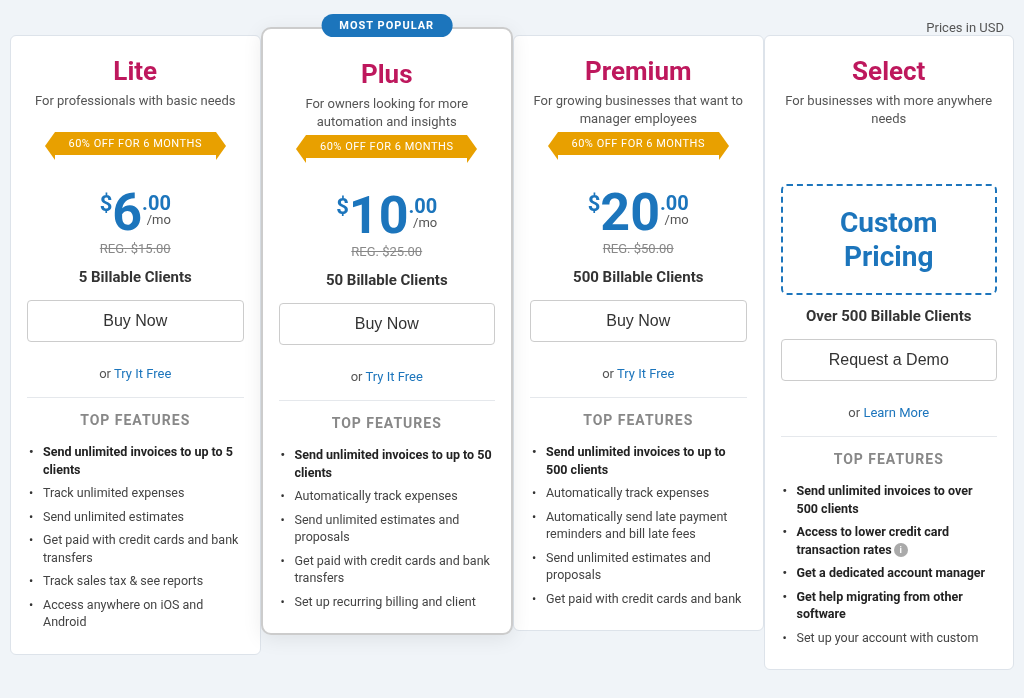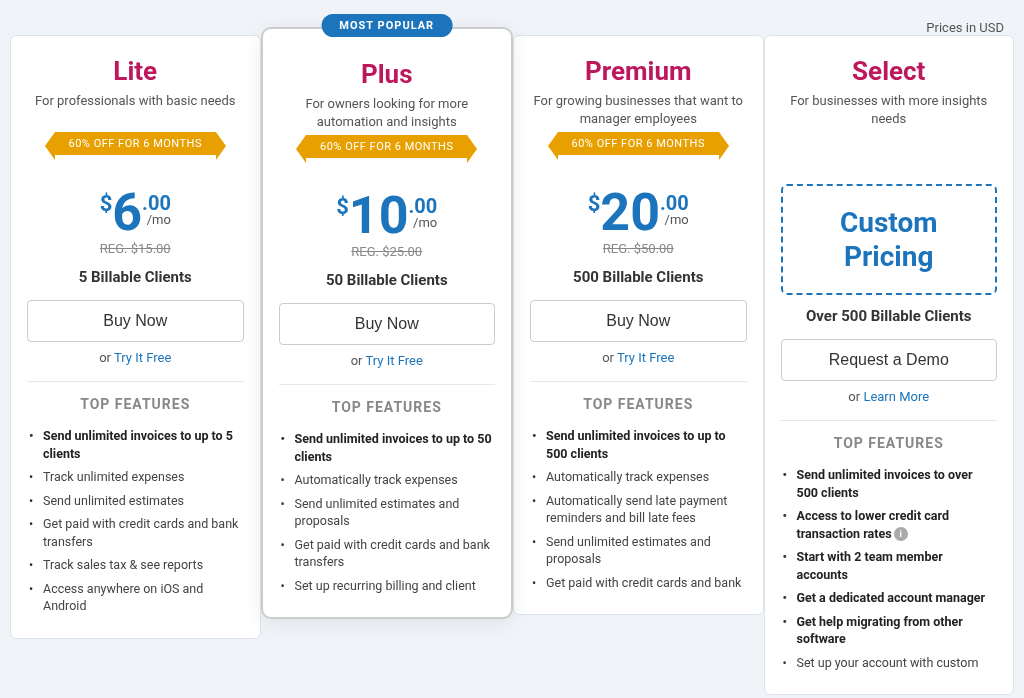--- a/index.html
+++ b/index.html
@@ -168,21 +168,21 @@
       display: block;
       width: 100%;
       padding: 11px 10px;
       border: 1.5px solid #ccc;
       border-radius: 4px;
       background: #fff;
       color: #333;
       font-size: 16px;
       font-weight: 500;
       cursor: pointer;
-      margin-bottom: 8px;
+      margin-bottom: 24px;
     }
     .or-link {
       font-size: 13px;
       color: #555;
       margin-bottom: 16px;
     }
     .or-link a {
       color: #1c75bc;
       text-decoration: none;
     }
@@ -331,36 +331,35 @@
             <li class="bold-item">Send unlimited invoices to up to 500 clients</li>
             <li class="">Automatically track expenses</li>
             <li class="">Automatically send late payment reminders and bill late fees</li>
             <li class="">Send unlimited estimates and proposals</li>
             <li class="">Get paid with credit cards and bank</li>
           </ul>
         </div>
       </div>
       <div class="plan-card">
         <div class="plan-name">Select</div>
-        <div class="plan-desc">For businesses with more insights needs</div>
+        <div class="plan-desc">For businesses with more anywhere needs</div>
         <div class="discount-spacer"></div>
         <div class="custom-pricing-box">
       <div class="custom-pricing-text">Custom Pricing</div>
     </div>
         <div class="billable-clients">Over 500 Billable Clients</div>
         <button class="btn-buy">Request a Demo</button>
         <div class="or-link">
     or <a href="#">Learn More</a>
   </div>
         <div class="features-section">
     <div class="features-title">TOP FEATURES</div>
     <ul class="features-list">
             <li class="bold-item">Send unlimited invoices to over 500 clients</li>
             <li class="bold-item">Access to lower credit card transaction rates<span class="info-icon">i</span></li>
-            <li class="bold-item">Start with 2 team member accounts</li>
             <li class="bold-item">Get a dedicated account manager</li>
             <li class="bold-item">Get help migrating from other software</li>
             <li class="">Set up your account with custom</li>
           </ul>
         </div>
       </div>
     </div>
 </div>
 
 </body></html>

